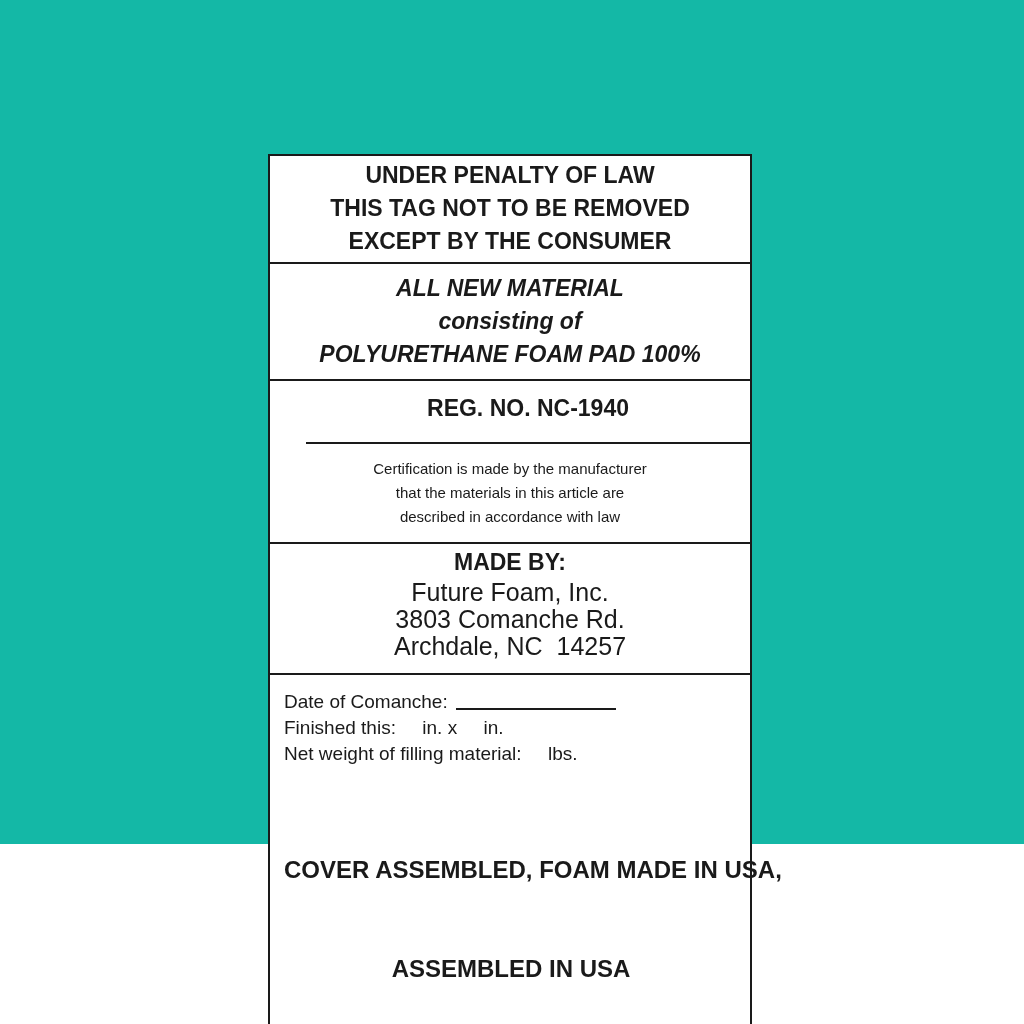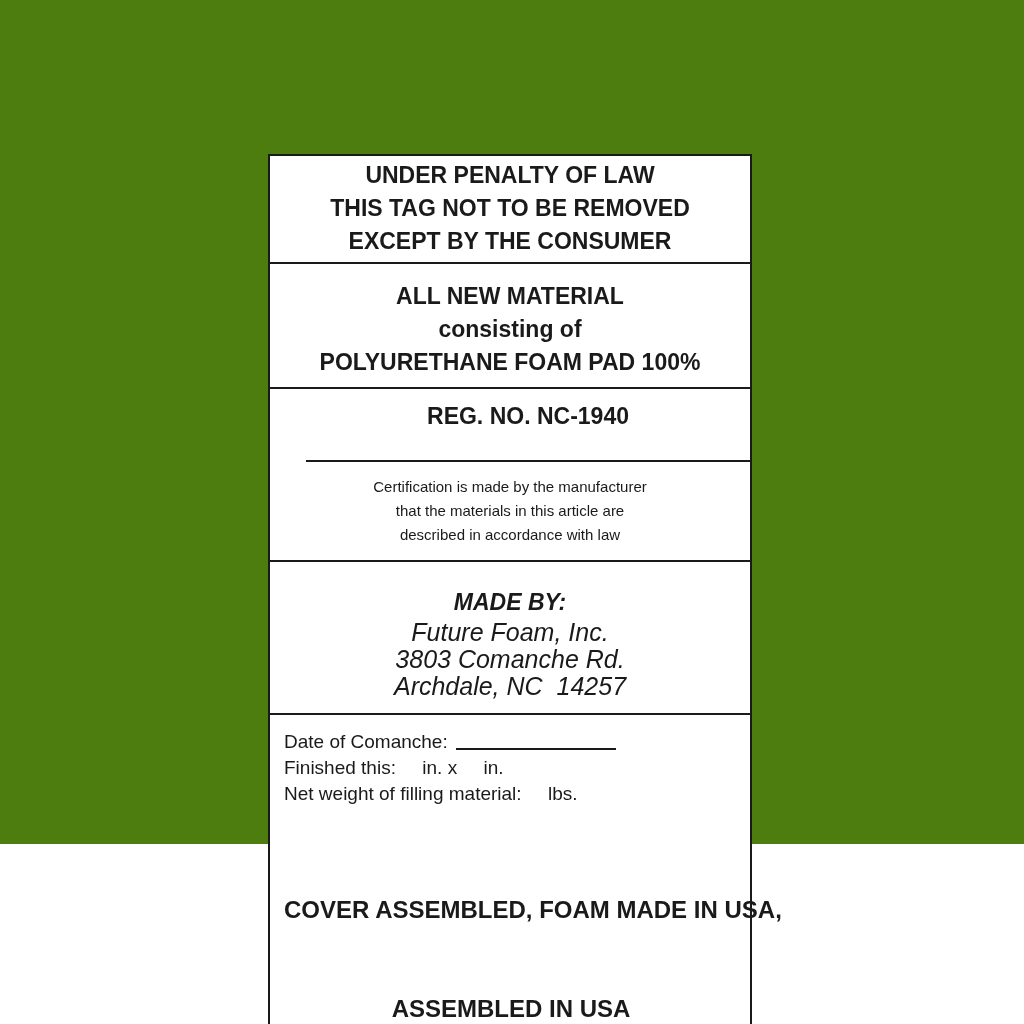--- a/index.html
+++ b/index.html
@@ -7,45 +7,45 @@
     padding: 0;
     background: #ffffff;
     width: 1024px;
     height: 1024px;
     font-family: "Liberation Sans", sans-serif;
     color: #1a1a1a;
   }
   .page {
     width: 1024px;
     height: 844px;
-    background: #4d7c0f;
+    background: #14b8a6;
     position: relative;
   }
   .tag {
     position: absolute;
     left: 268px;
     top: 154px;
     width: 484px;
     box-sizing: border-box;
     border: 2px solid #1a1a1a;
     background: #ffffff;
   }
   .sec {
     box-sizing: border-box;
     border-bottom: 2px solid #1a1a1a;
     text-align: center;
   }
   .sec:last-child { border-bottom: none; }
   .bold { font-weight: bold; }
   .big { font-size: 23px; line-height: 33px; }
   .sec-penalty   { padding: 3px 4px 4px; }
-  .sec-material  { padding: 16px 4px 8px; }
-  .sec-regno     { padding: 11px 4px 27px; margin-left: 36px; }
+  .sec-material  { padding: 8px 4px 8px; font-style: italic; }
+  .sec-regno     { padding: 11px 4px 17px; margin-left: 36px; }
   .sec-cert      { padding: 13px 4px 13px; font-size: 15px; line-height: 24px; }
-  .sec-madeby    { padding: 24px 4px 13px; font-style: italic; }
+  .sec-madeby    { padding: 2px 4px 13px; }
   .madeby-line   { font-size: 25px; line-height: 27px; }
   .sec-details   { padding: 14px 12px 18px 14px; }
   .detail-line {
     text-align: left;
     font-size: 19px;
     line-height: 26px;
     white-space: pre;
   }
   .madeby-line, .cert-line { white-space: pre; }
   .blank {

